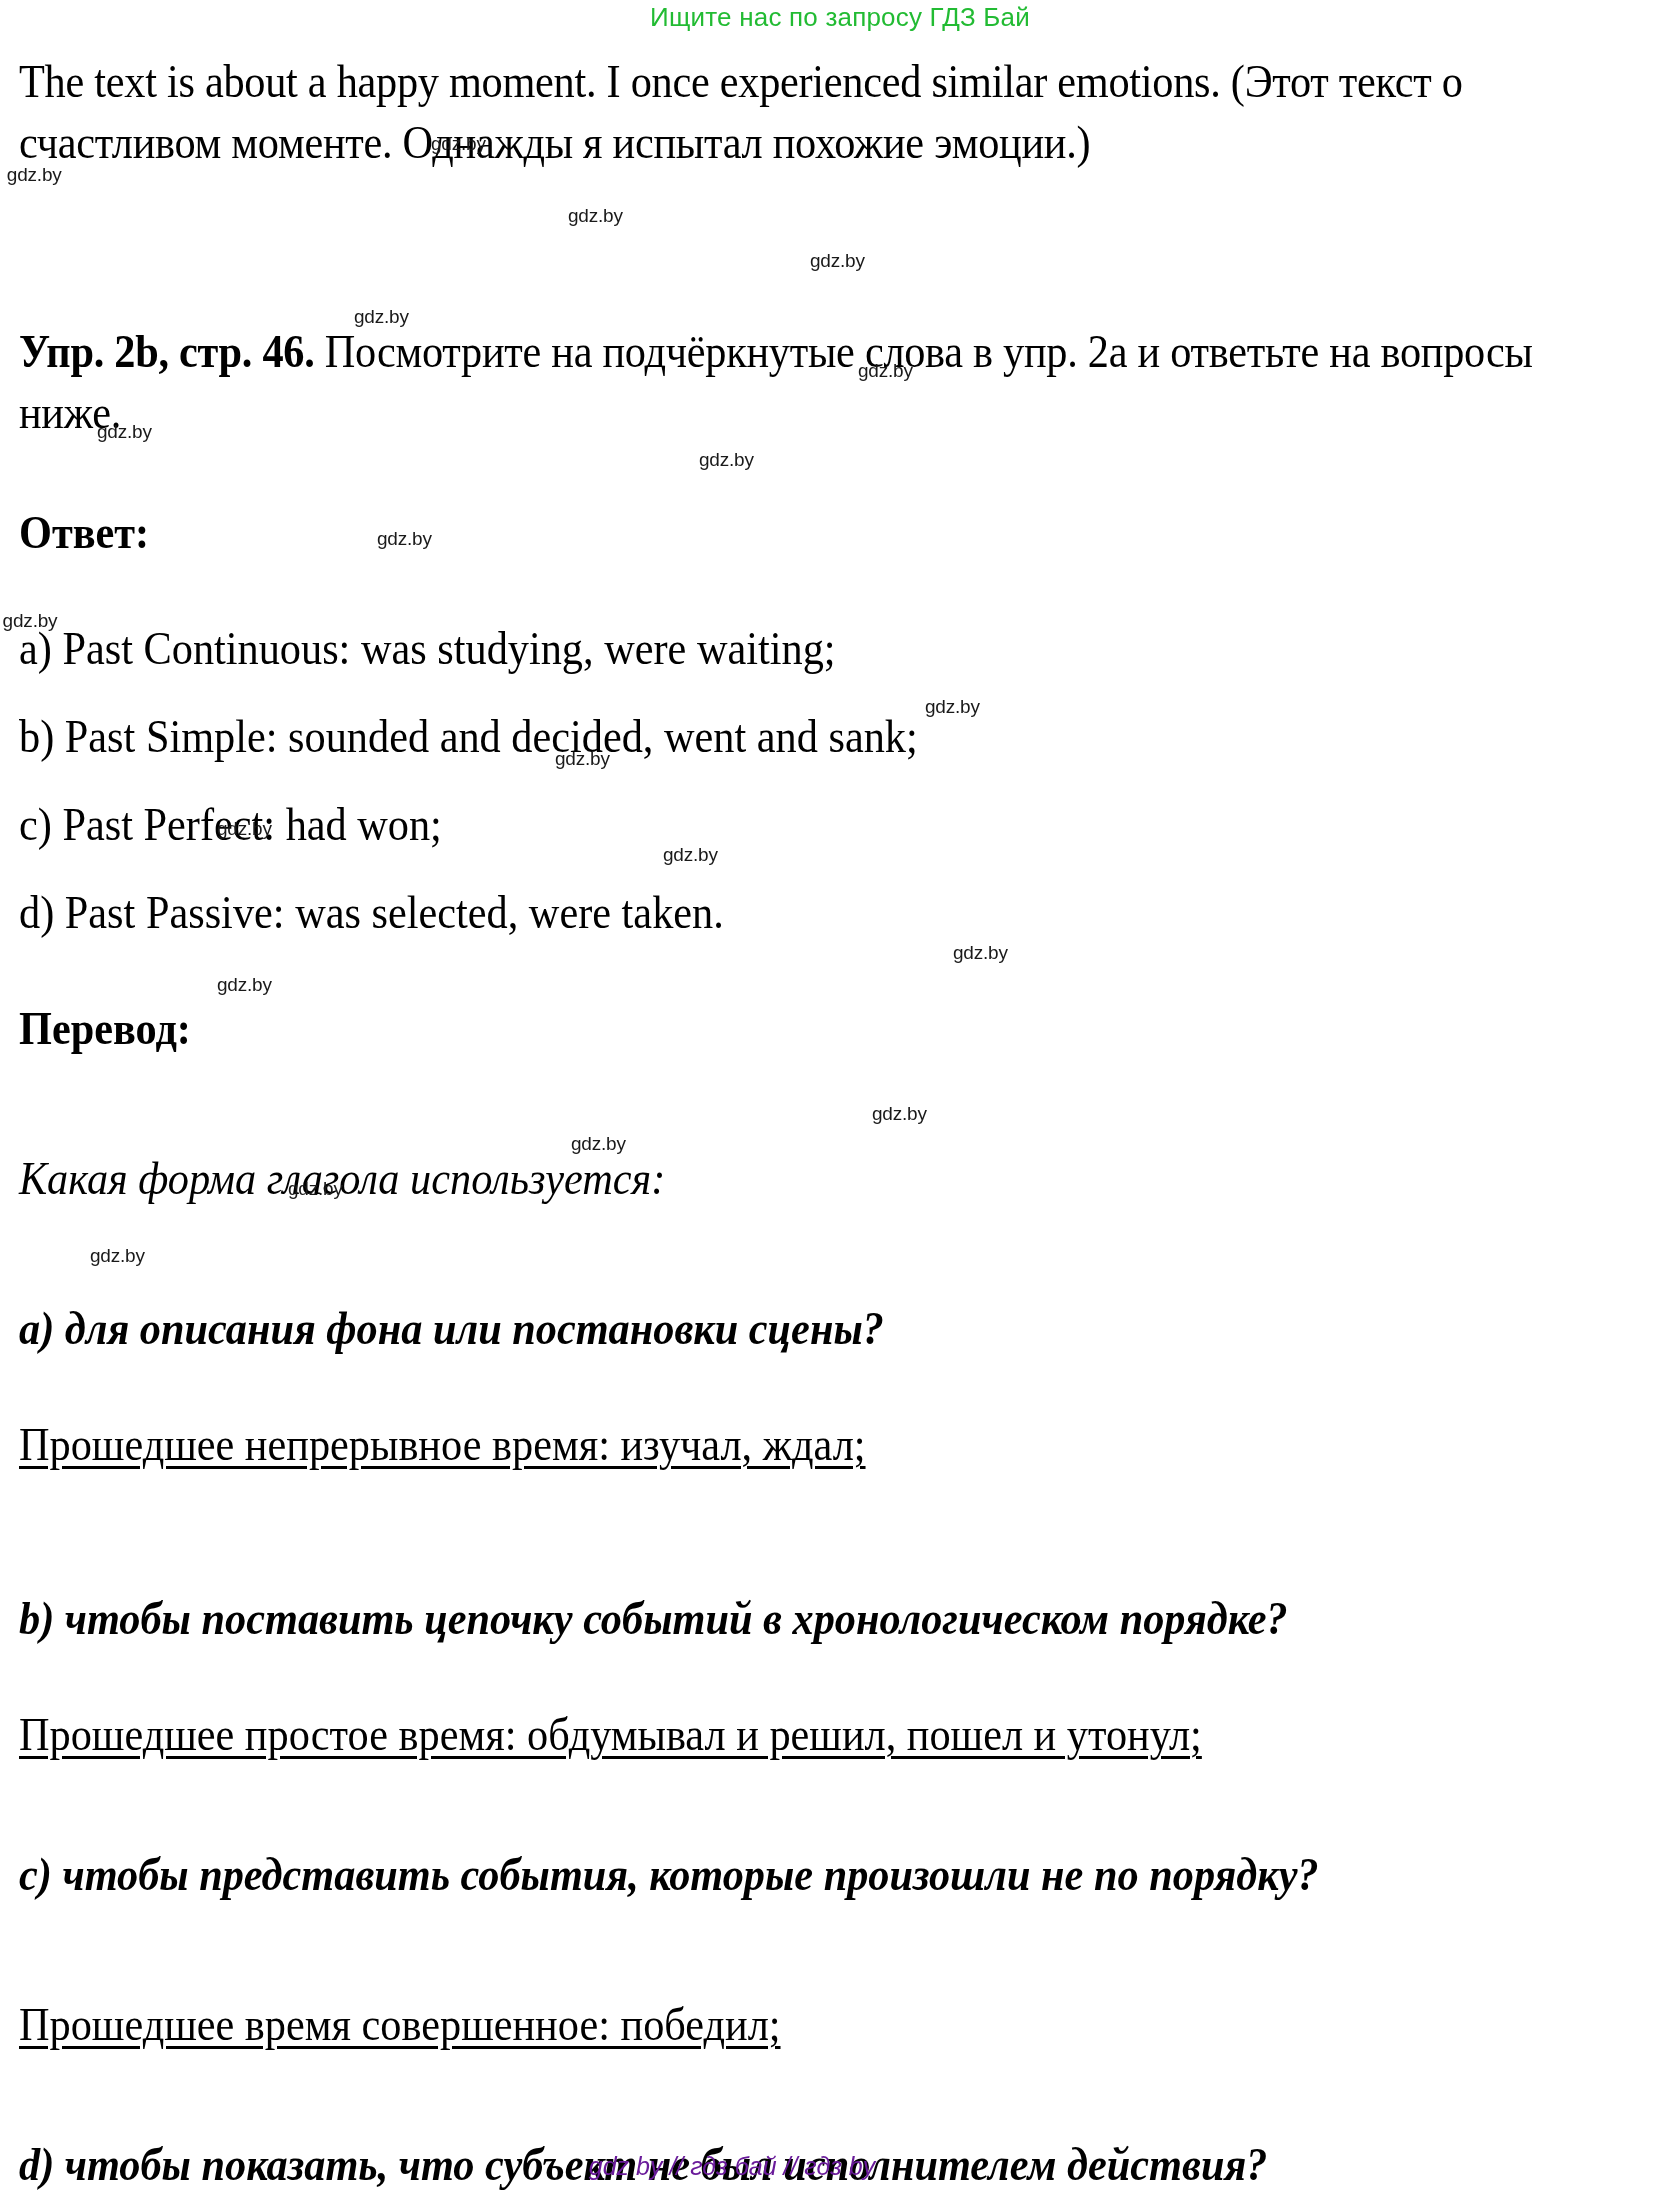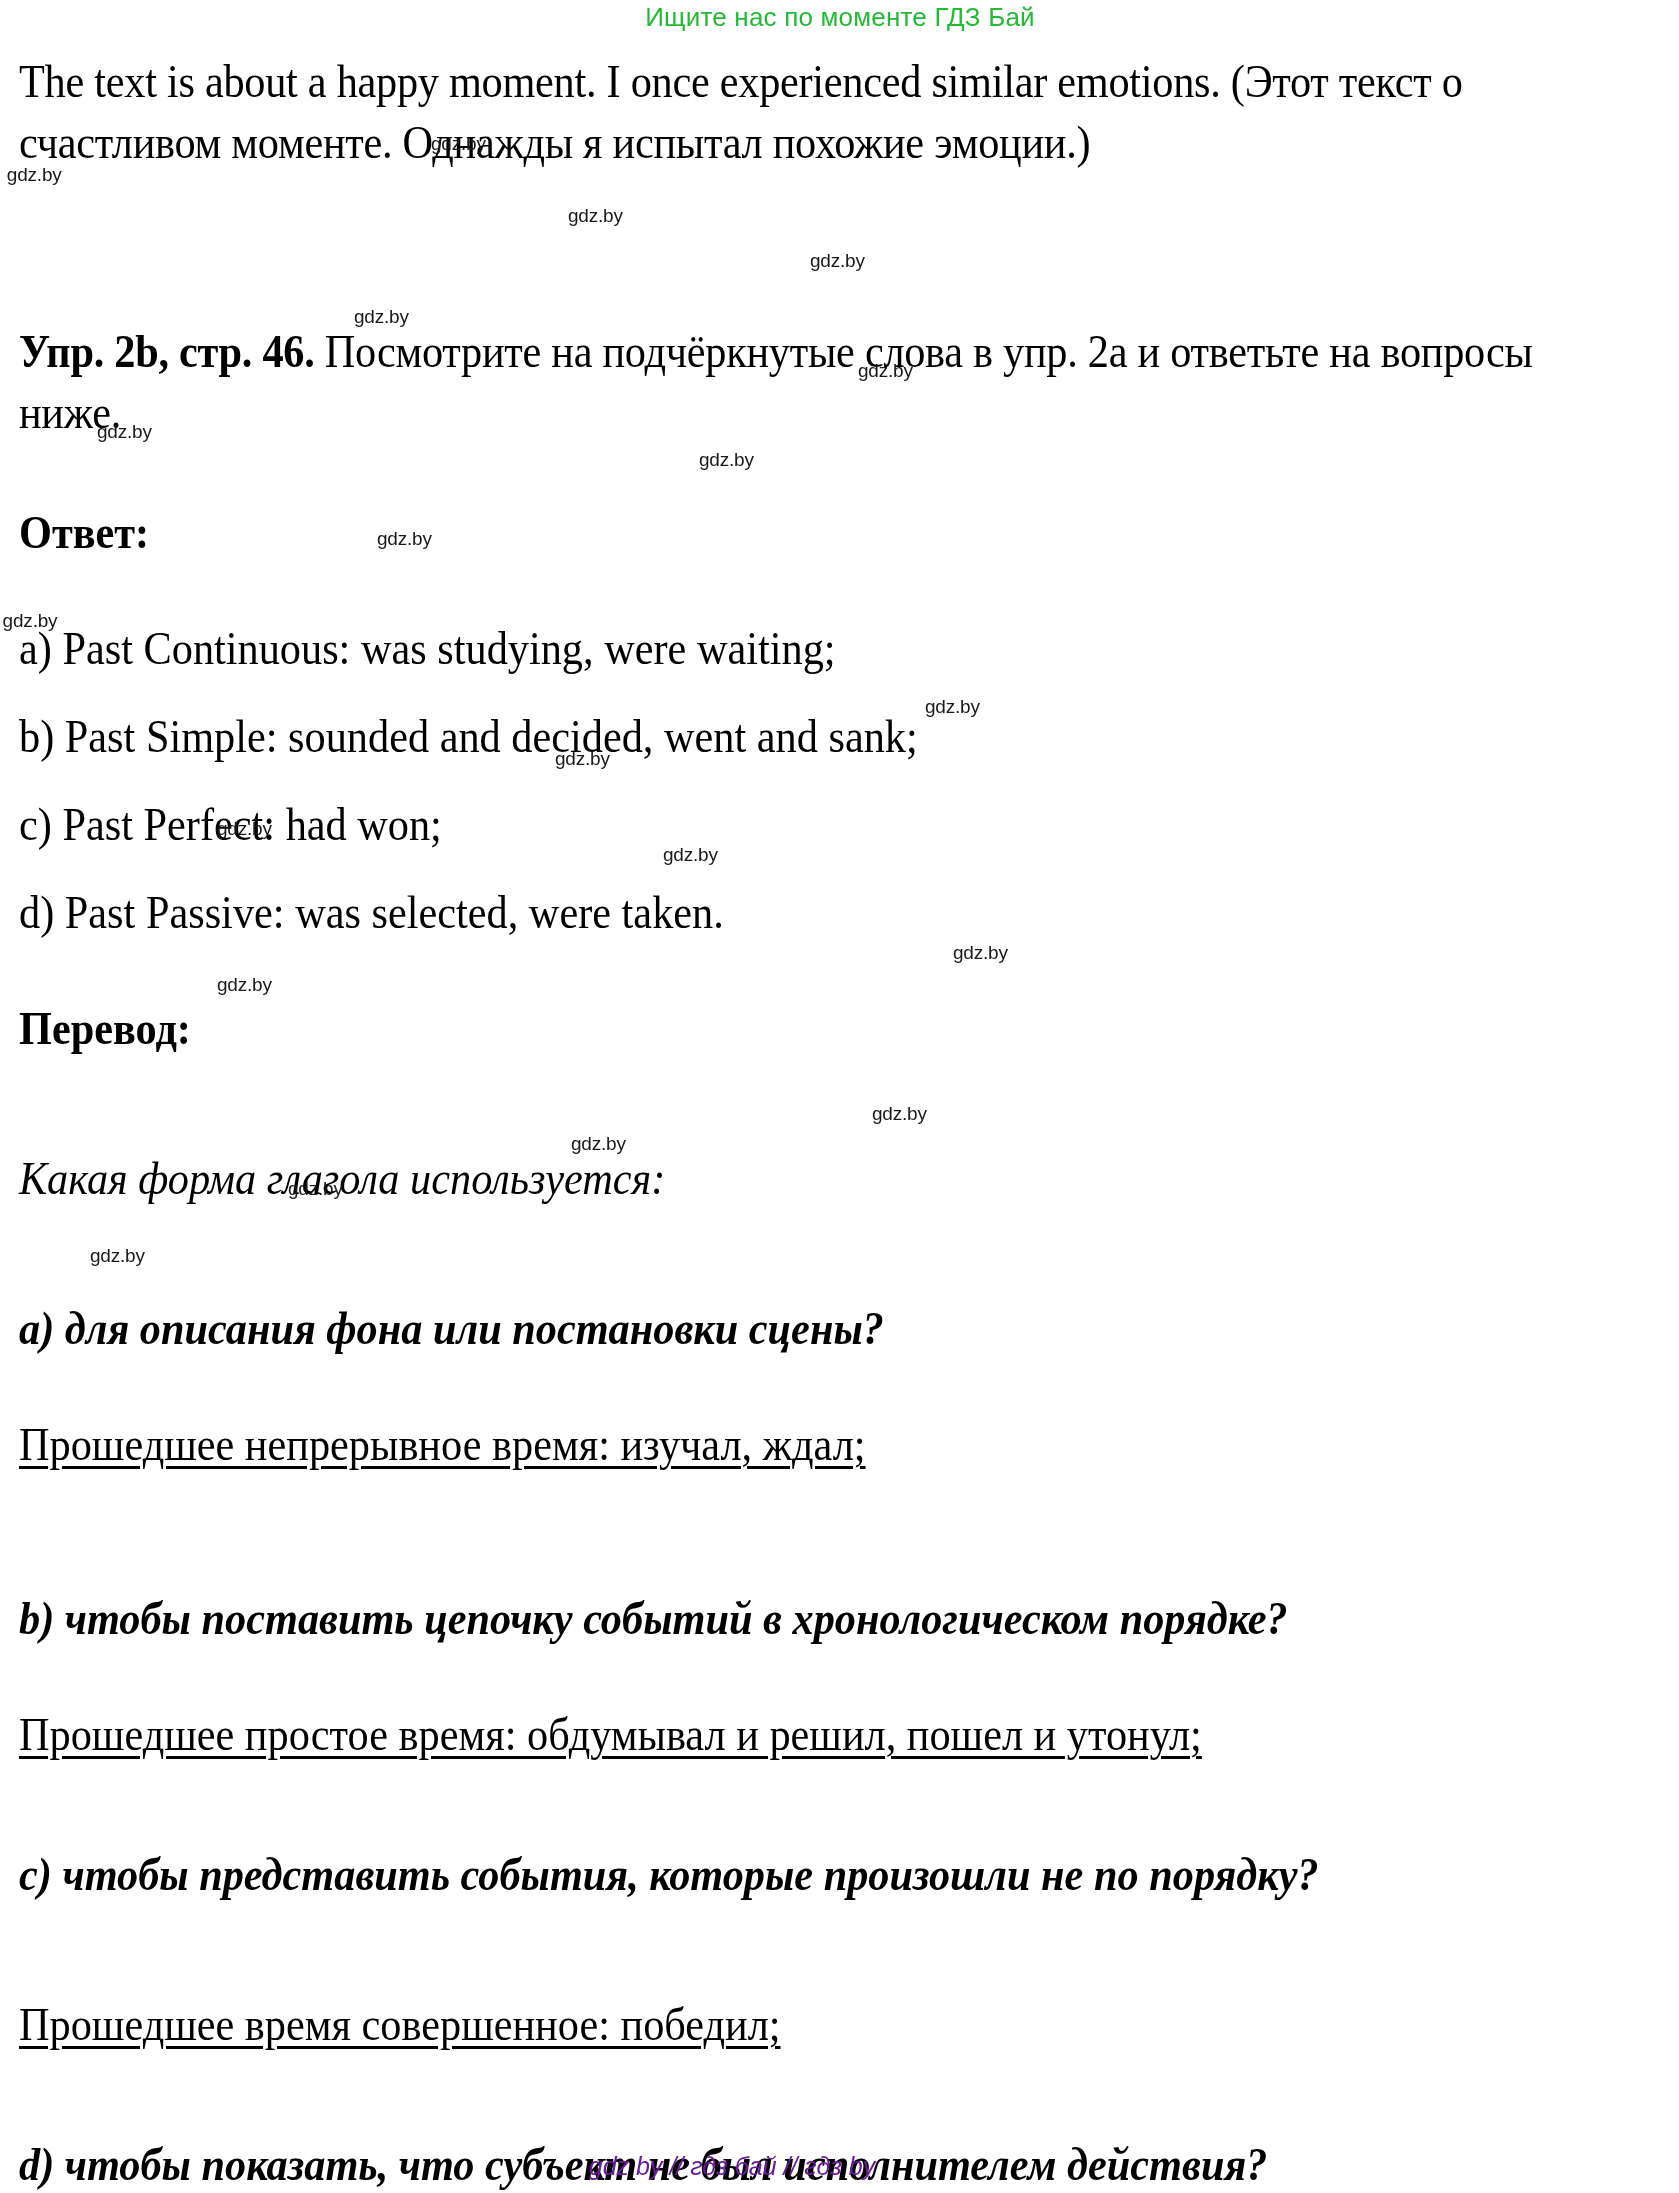--- a/index.html
+++ b/index.html
@@ -123,21 +123,21 @@
     font-family: "Liberation Sans", "DejaVu Sans", sans-serif;
     font-size: 25px;
     color: #6a1b9a;
     white-space: nowrap;
     font-style: italic;
   }
 </style>
 </head>
 <body>
 
-<div id="promo-banner" style="color: rgb(34, 187, 51);">Ищите нас по моменте ГДЗ Бай</div>
+<div id="promo-banner" style="color: rgb(34, 187, 51);">Ищите нас по запросу ГДЗ Бай</div>
 
 <div id="doc">
 
   <p class="para intro">The text is about a happy moment. I once experienced similar emotions. (Этот текст о счастливом моменте. Однажды я испытал похожие эмоции.)</p>
 
   <div class="spacer-lg"></div>
   <div class="spacer-md"></div>
 
   <p class="para"><span class="bold">Упр. 2b, стр. 46.</span><span> Посмотрите на подчёркнутые слова в упр. 2a и ответьте на вопросы ниже.</span></p>
 

